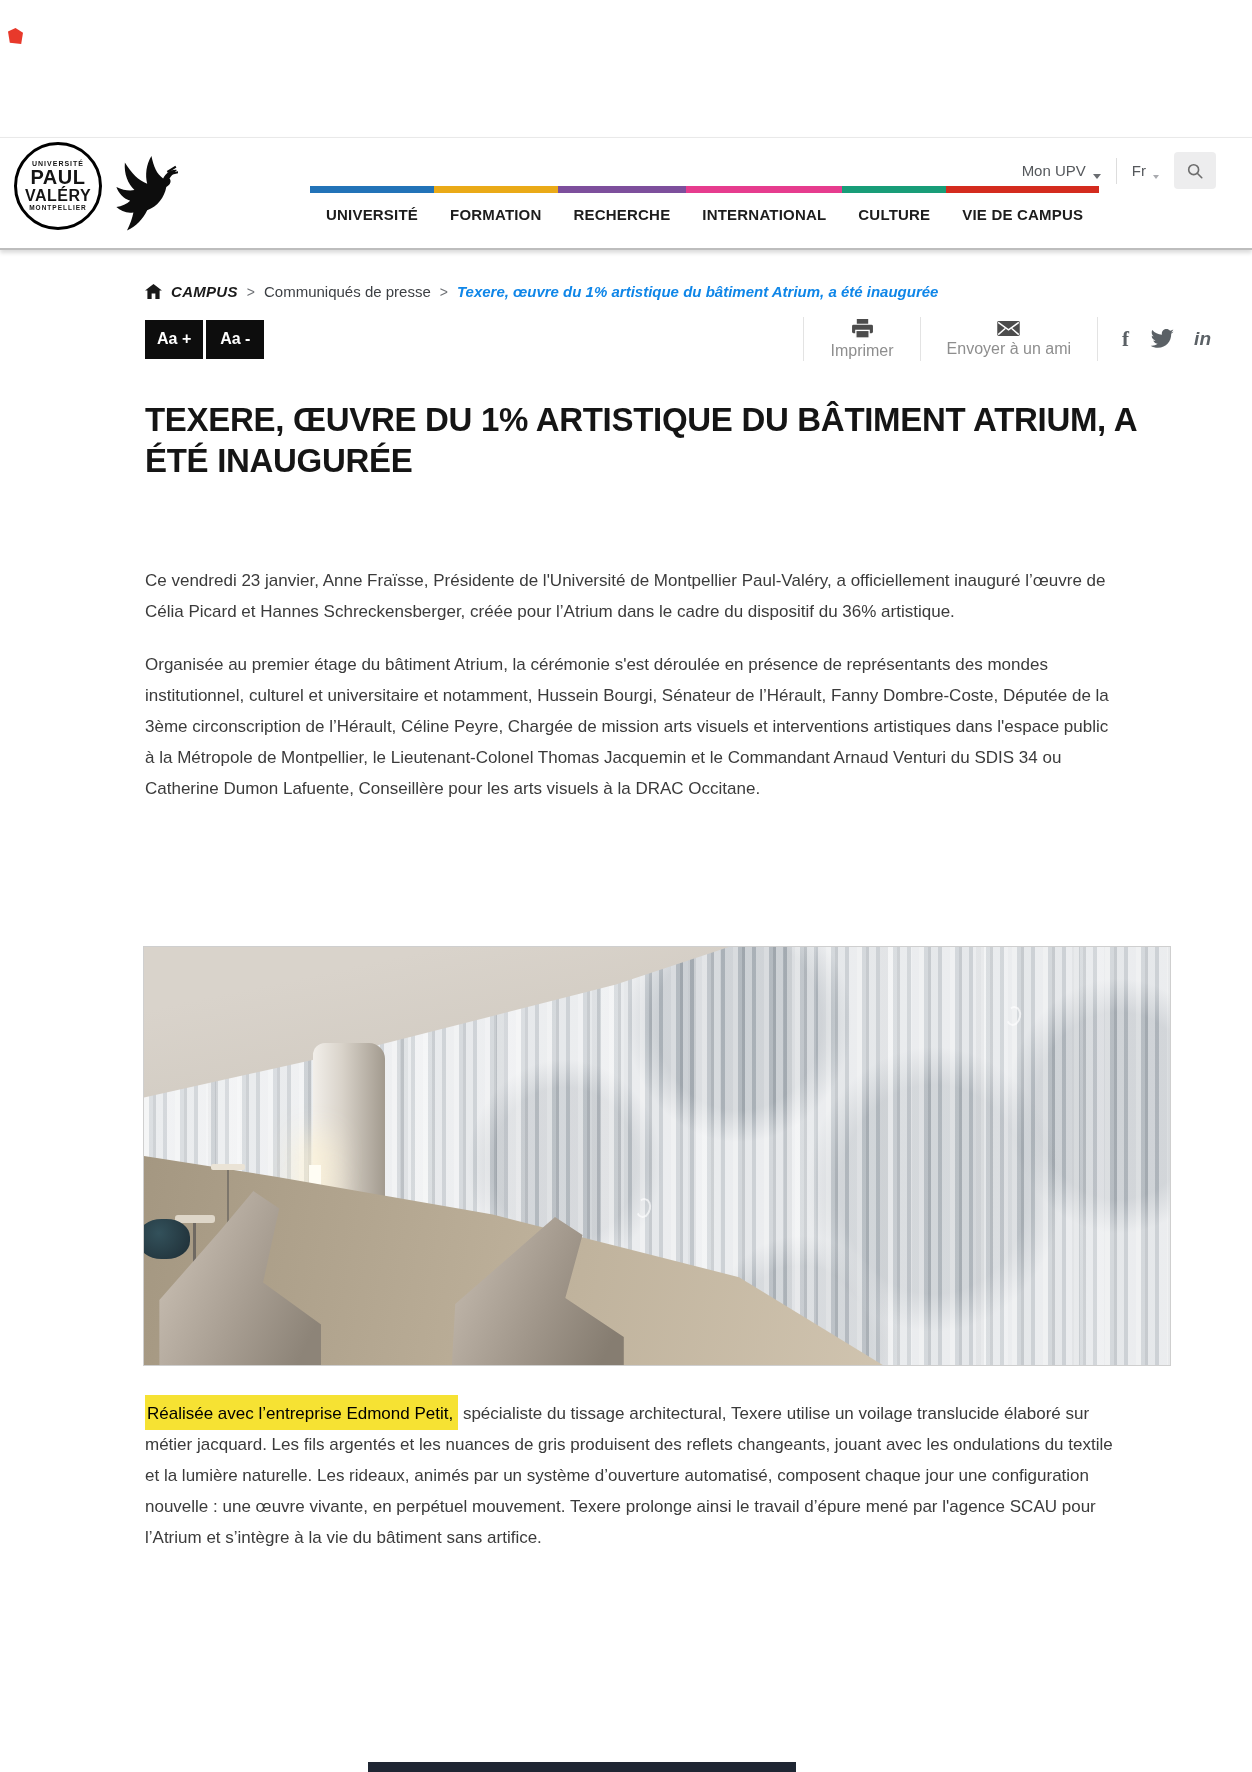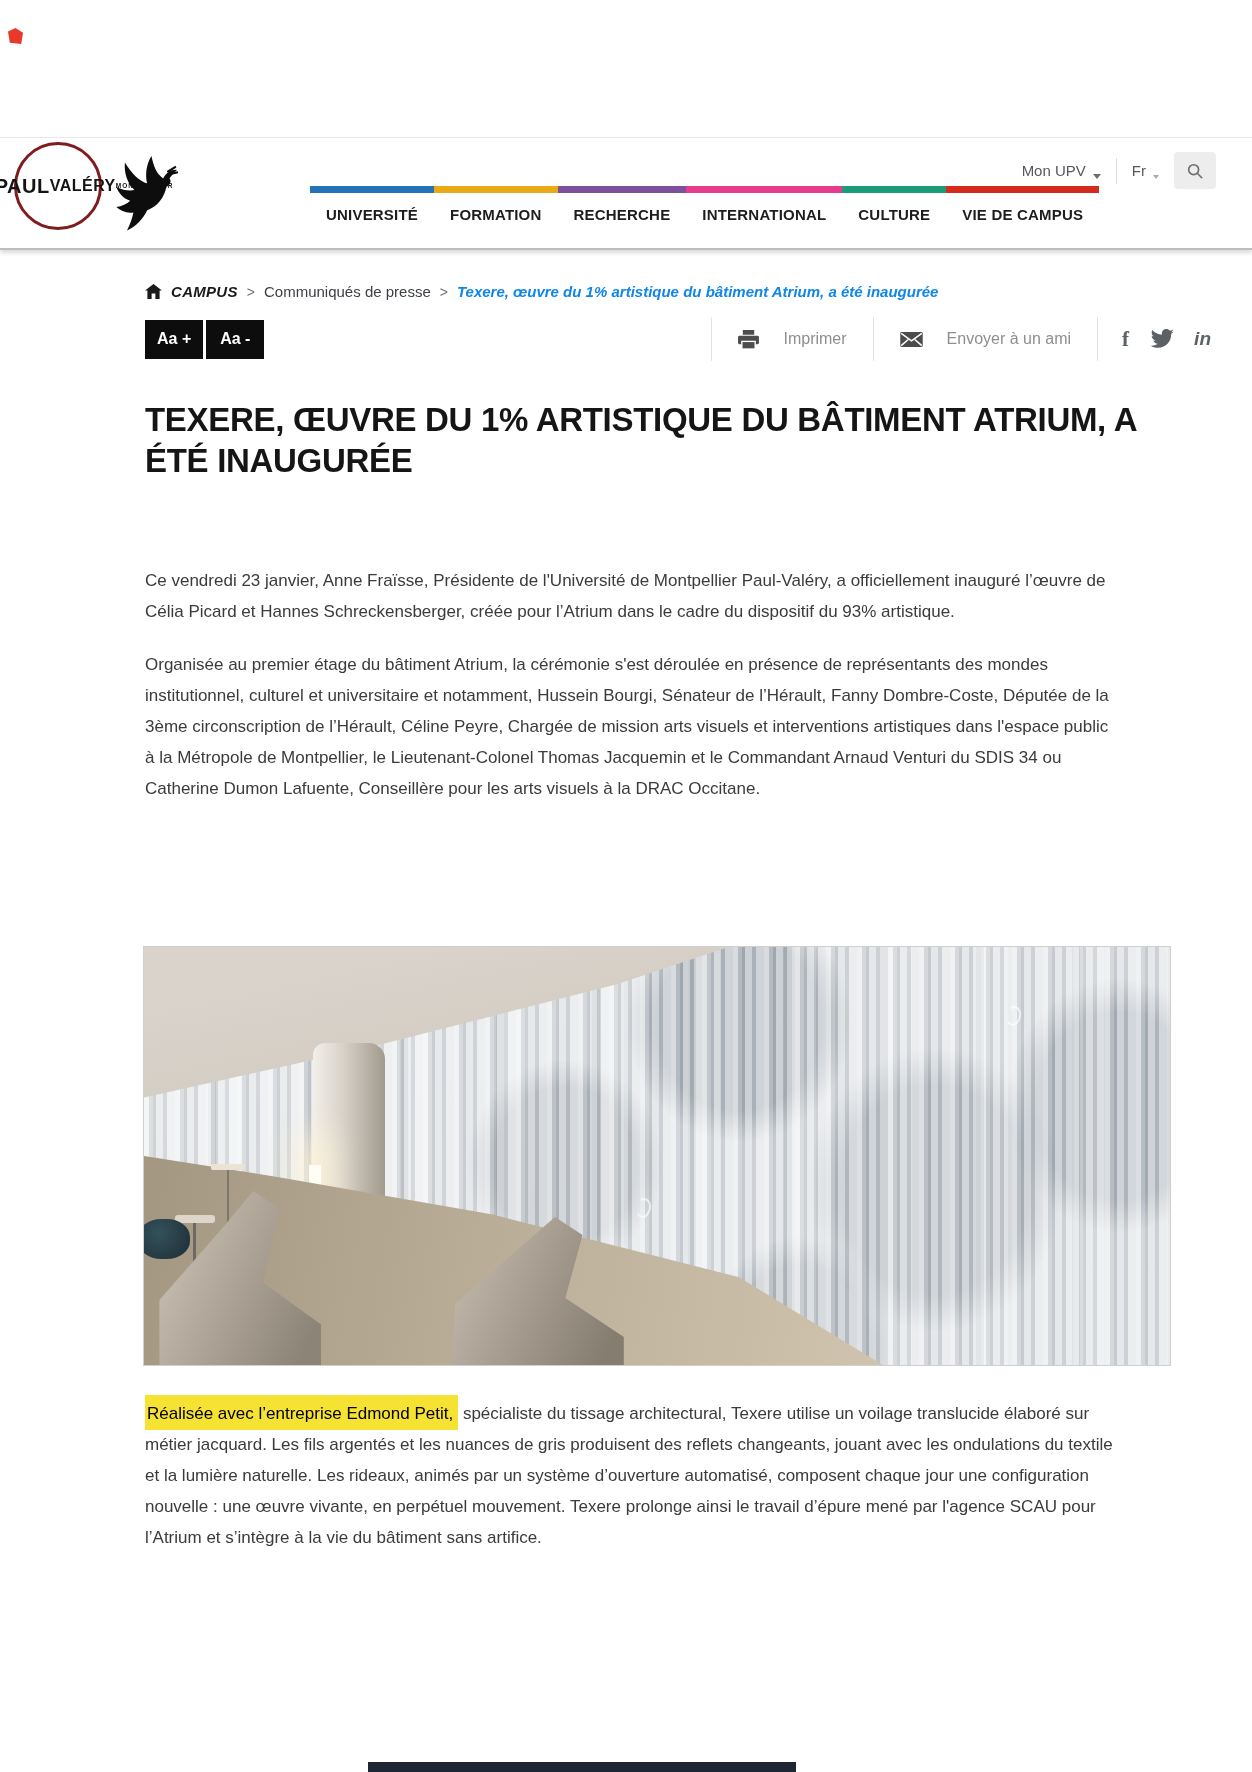--- a/index.html
+++ b/index.html
@@ -8,21 +8,21 @@
 
   
   .stray-red { position:absolute; left:8px; top:28px; width:15px; height:16px;
     clip-path:polygon(0 22%, 50% 0, 100% 30%, 88% 100%, 12% 92%); }
 
   
   .site-header { position:relative; margin-top:137px; height:113px; background:#fff;
     border-top:1px solid #e9e9e9; border-bottom:2px solid #bdbdbd;
     box-shadow:0 3px 4px rgba(0,0,0,.14); }
   .logo-circle { position:absolute; left:14px; top:4px; width:88px; height:88px;
-    border:3px solid #7f1d1d; border-radius:50%; display:flex; flex-direction:row;
+    border:3px solid #000000; border-radius:50%; display:flex; flex-direction:column;
     align-items:center; justify-content:center; color:#141414; text-align:center; line-height:1.05; }
   .logo-l1 { font-size:7px; letter-spacing:1px; font-weight:700; }
   .logo-l2 { font-size:20px; font-weight:800; letter-spacing:.5px; }
   .logo-l3 { font-size:16px; font-weight:800; letter-spacing:.5px; }
   .logo-l4 { font-size:6.5px; letter-spacing:1px; font-weight:700; }
   .dove { position:absolute; left:110px; top:8px; width:68px; height:86px; }
 
   .utility { position:absolute; right:36px; top:14px; display:flex; align-items:center;
     gap:15px; font-size:15px; color:#55585c; }
   .util-item { display:flex; align-items:flex-end; gap:7px; cursor:pointer; }
@@ -48,22 +48,22 @@
   .bc-section { color:#3c3f43; cursor:pointer; }
   .bc-current { font-weight:700; font-style:italic; cursor:pointer; }
 
   
   .toolbar { margin:17px 37px 0 145px; display:flex; justify-content:space-between; align-items:center; height:44px; }
   .aa-group { display:flex; gap:3px; }
   .aa-btn { min-width:58px; height:39px; background:#0d0d0d; color:#fff; border:none;
     font-family:inherit; font-size:16px; font-weight:700; cursor:pointer; padding:10px 12px; }
   .share-group { display:flex; align-items:center; height:44px; }
   .tb-divider { width:1px; height:44px; background:#e3e3e3; }
-  .tb-action { display:flex; align-items:center; gap:24px; padding:0 26px; color:#8e8e8e;
-    font-size:16px; cursor:pointer; }
+  .tb-action { display:flex; align-items:center; gap:4px; padding:0 26px; color:#8e8e8e;
+    font-size:16px; cursor:pointer;flex-direction:column; }
   .social-group { display:flex; align-items:center; gap:20px; padding:0 4px 0 24px; }
   .social { color:#5b6166; font-weight:700; cursor:pointer; display:flex; align-items:center; }
   .social.fb { font-size:21px; font-family:"Liberation Serif", serif; }
   .social.li { font-size:19px;font-style:italic; }
 
   
   .article-title { margin:38px 0 0 145px; width:1060px; font-size:33px; line-height:41px;
     font-weight:700; color:#151515; letter-spacing:-.3px; }
   .para { width:968px; margin-left:145px; font-size:17px; line-height:31px; color:#3b3b3b; }
   .para-1 { margin-top:84px; }
@@ -245,21 +245,21 @@
             <path fill="#5b6166" d="M24 2.4c-.9.4-1.8.7-2.8.8 1-.6 1.8-1.6 2.1-2.7-.9.6-2 1-3.1 1.2C19.3.6 18.1 0 16.8 0c-2.5 0-4.5 2-4.5 4.5 0 .4 0 .7.1 1C8.7 5.3 5.4 3.6 3.2.9 2.8 1.6 2.6 2.3 2.6 3.2c0 1.6.8 2.9 2 3.7-.7 0-1.4-.2-2-.5v.1c0 2.2 1.5 4 3.6 4.4-.4.1-.8.2-1.2.2-.3 0-.6 0-.9-.1.6 1.8 2.2 3.1 4.2 3.1-1.5 1.2-3.5 1.9-5.6 1.9-.4 0-.7 0-1.1-.1 2 1.3 4.4 2 6.9 2 8.3 0 12.8-6.9 12.8-12.8v-.6c.9-.6 1.7-1.4 2.3-2.3z"></path>
           </svg>
         </span>
         <span class="social li">in</span>
       </div>
     </div>
   </div>
 
   <h1 class="article-title">TEXERE, ŒUVRE DU 1% ARTISTIQUE DU BÂTIMENT ATRIUM, A ÉTÉ INAUGURÉE</h1>
 
-  <p class="para para-1">Ce vendredi 23 janvier, Anne Fraïsse, Présidente de l'Université de Montpellier Paul-Valéry, a officiellement inauguré l’œuvre de Célia Picard et Hannes Schreckensberger, créée pour l’Atrium dans le cadre du dispositif du 93% artistique.</p>
+  <p class="para para-1">Ce vendredi 23 janvier, Anne Fraïsse, Présidente de l'Université de Montpellier Paul-Valéry, a officiellement inauguré l’œuvre de Célia Picard et Hannes Schreckensberger, créée pour l’Atrium dans le cadre du dispositif du 36% artistique.</p>
   <p class="para para-2">Organisée au premier étage du bâtiment Atrium, la cérémonie s'est déroulée en présence de représentants des mondes institutionnel, culturel et universitaire et notamment, Hussein Bourgi, Sénateur de l’Hérault, Fanny Dombre-Coste, Députée de la 3ème circonscription de l’Hérault, Céline Peyre, Chargée de mission arts visuels et interventions artistiques dans l'espace public à la Métropole de Montpellier, le Lieutenant-Colonel Thomas Jacquemin et le Commandant Arnaud Venturi du SDIS 34 ou Catherine Dumon Lafuente, Conseillère pour les arts visuels à la DRAC Occitane.</p>
 
   <figure class="photo" role="img" aria-label="Voilages translucides de l’œuvre Texere installés dans le bâtiment Atrium">
     <div class="curtain-pattern"></div>
     <div class="curtain-folds"></div>
     <div class="curtain-mark mark-a"></div>
     <div class="curtain-mark mark-b"></div>
     <div class="curtain-mark mark-c"></div>
     <div class="ceiling"></div>
     <div class="column">

